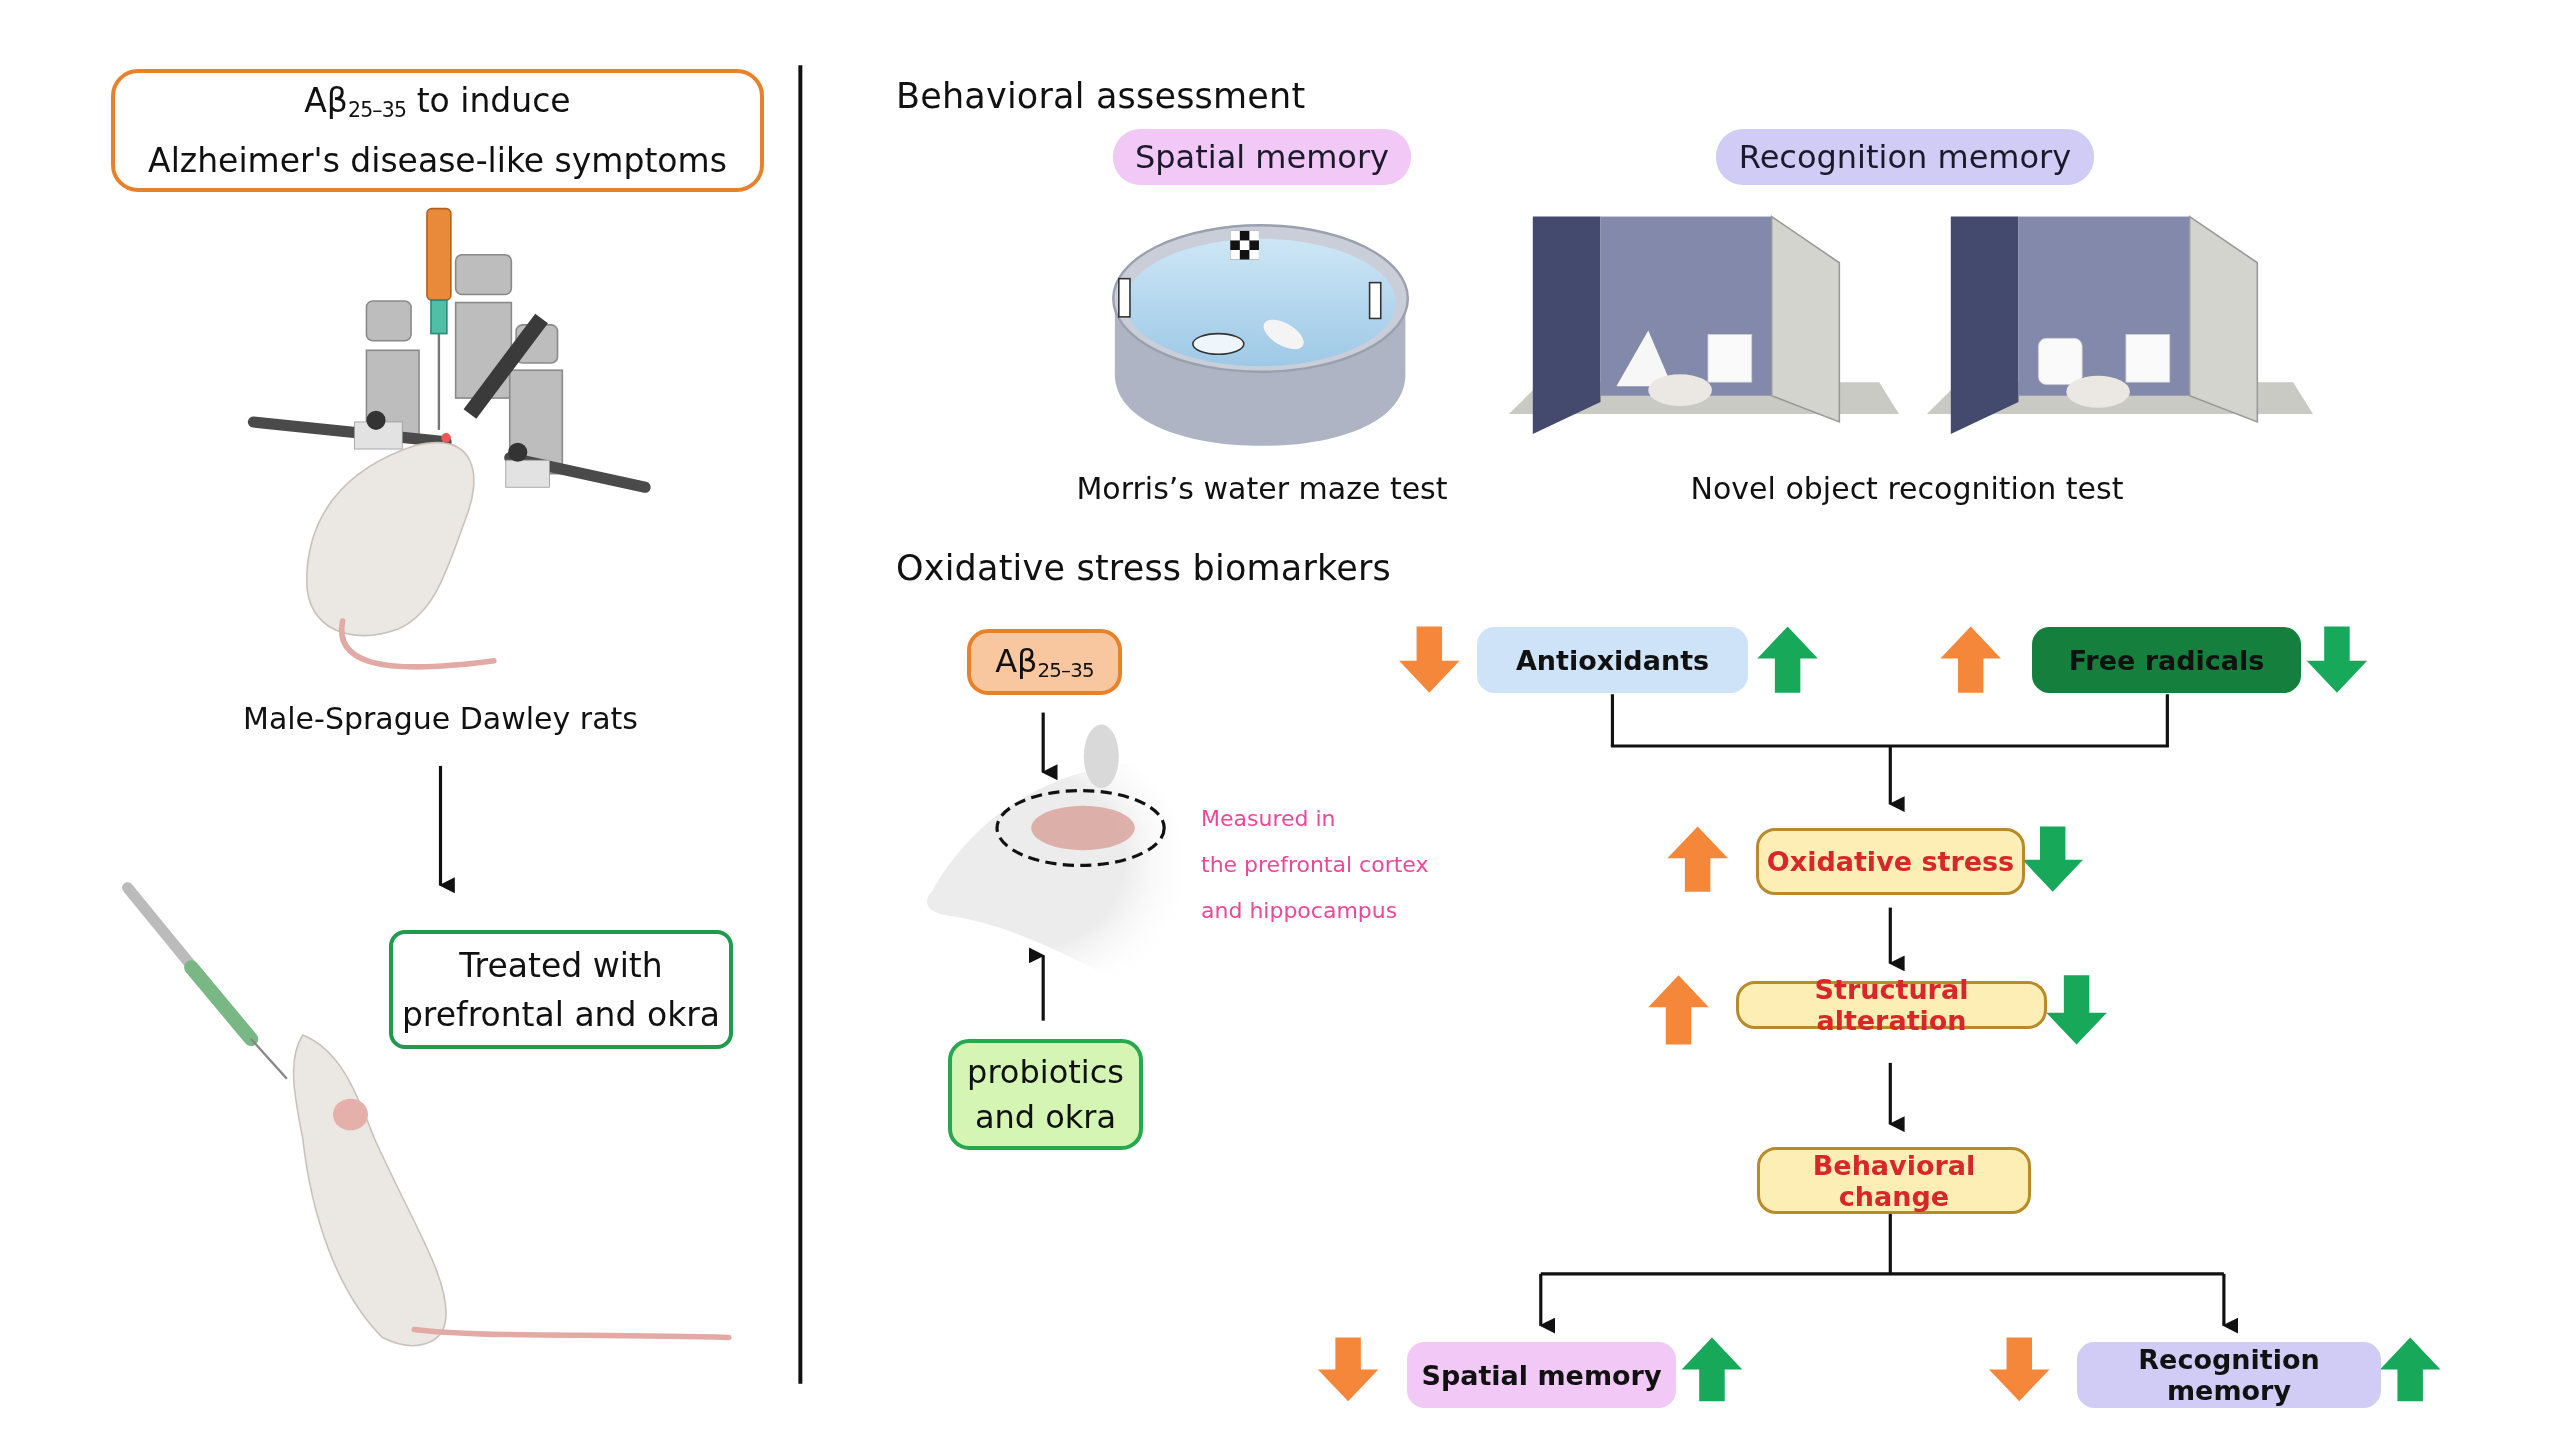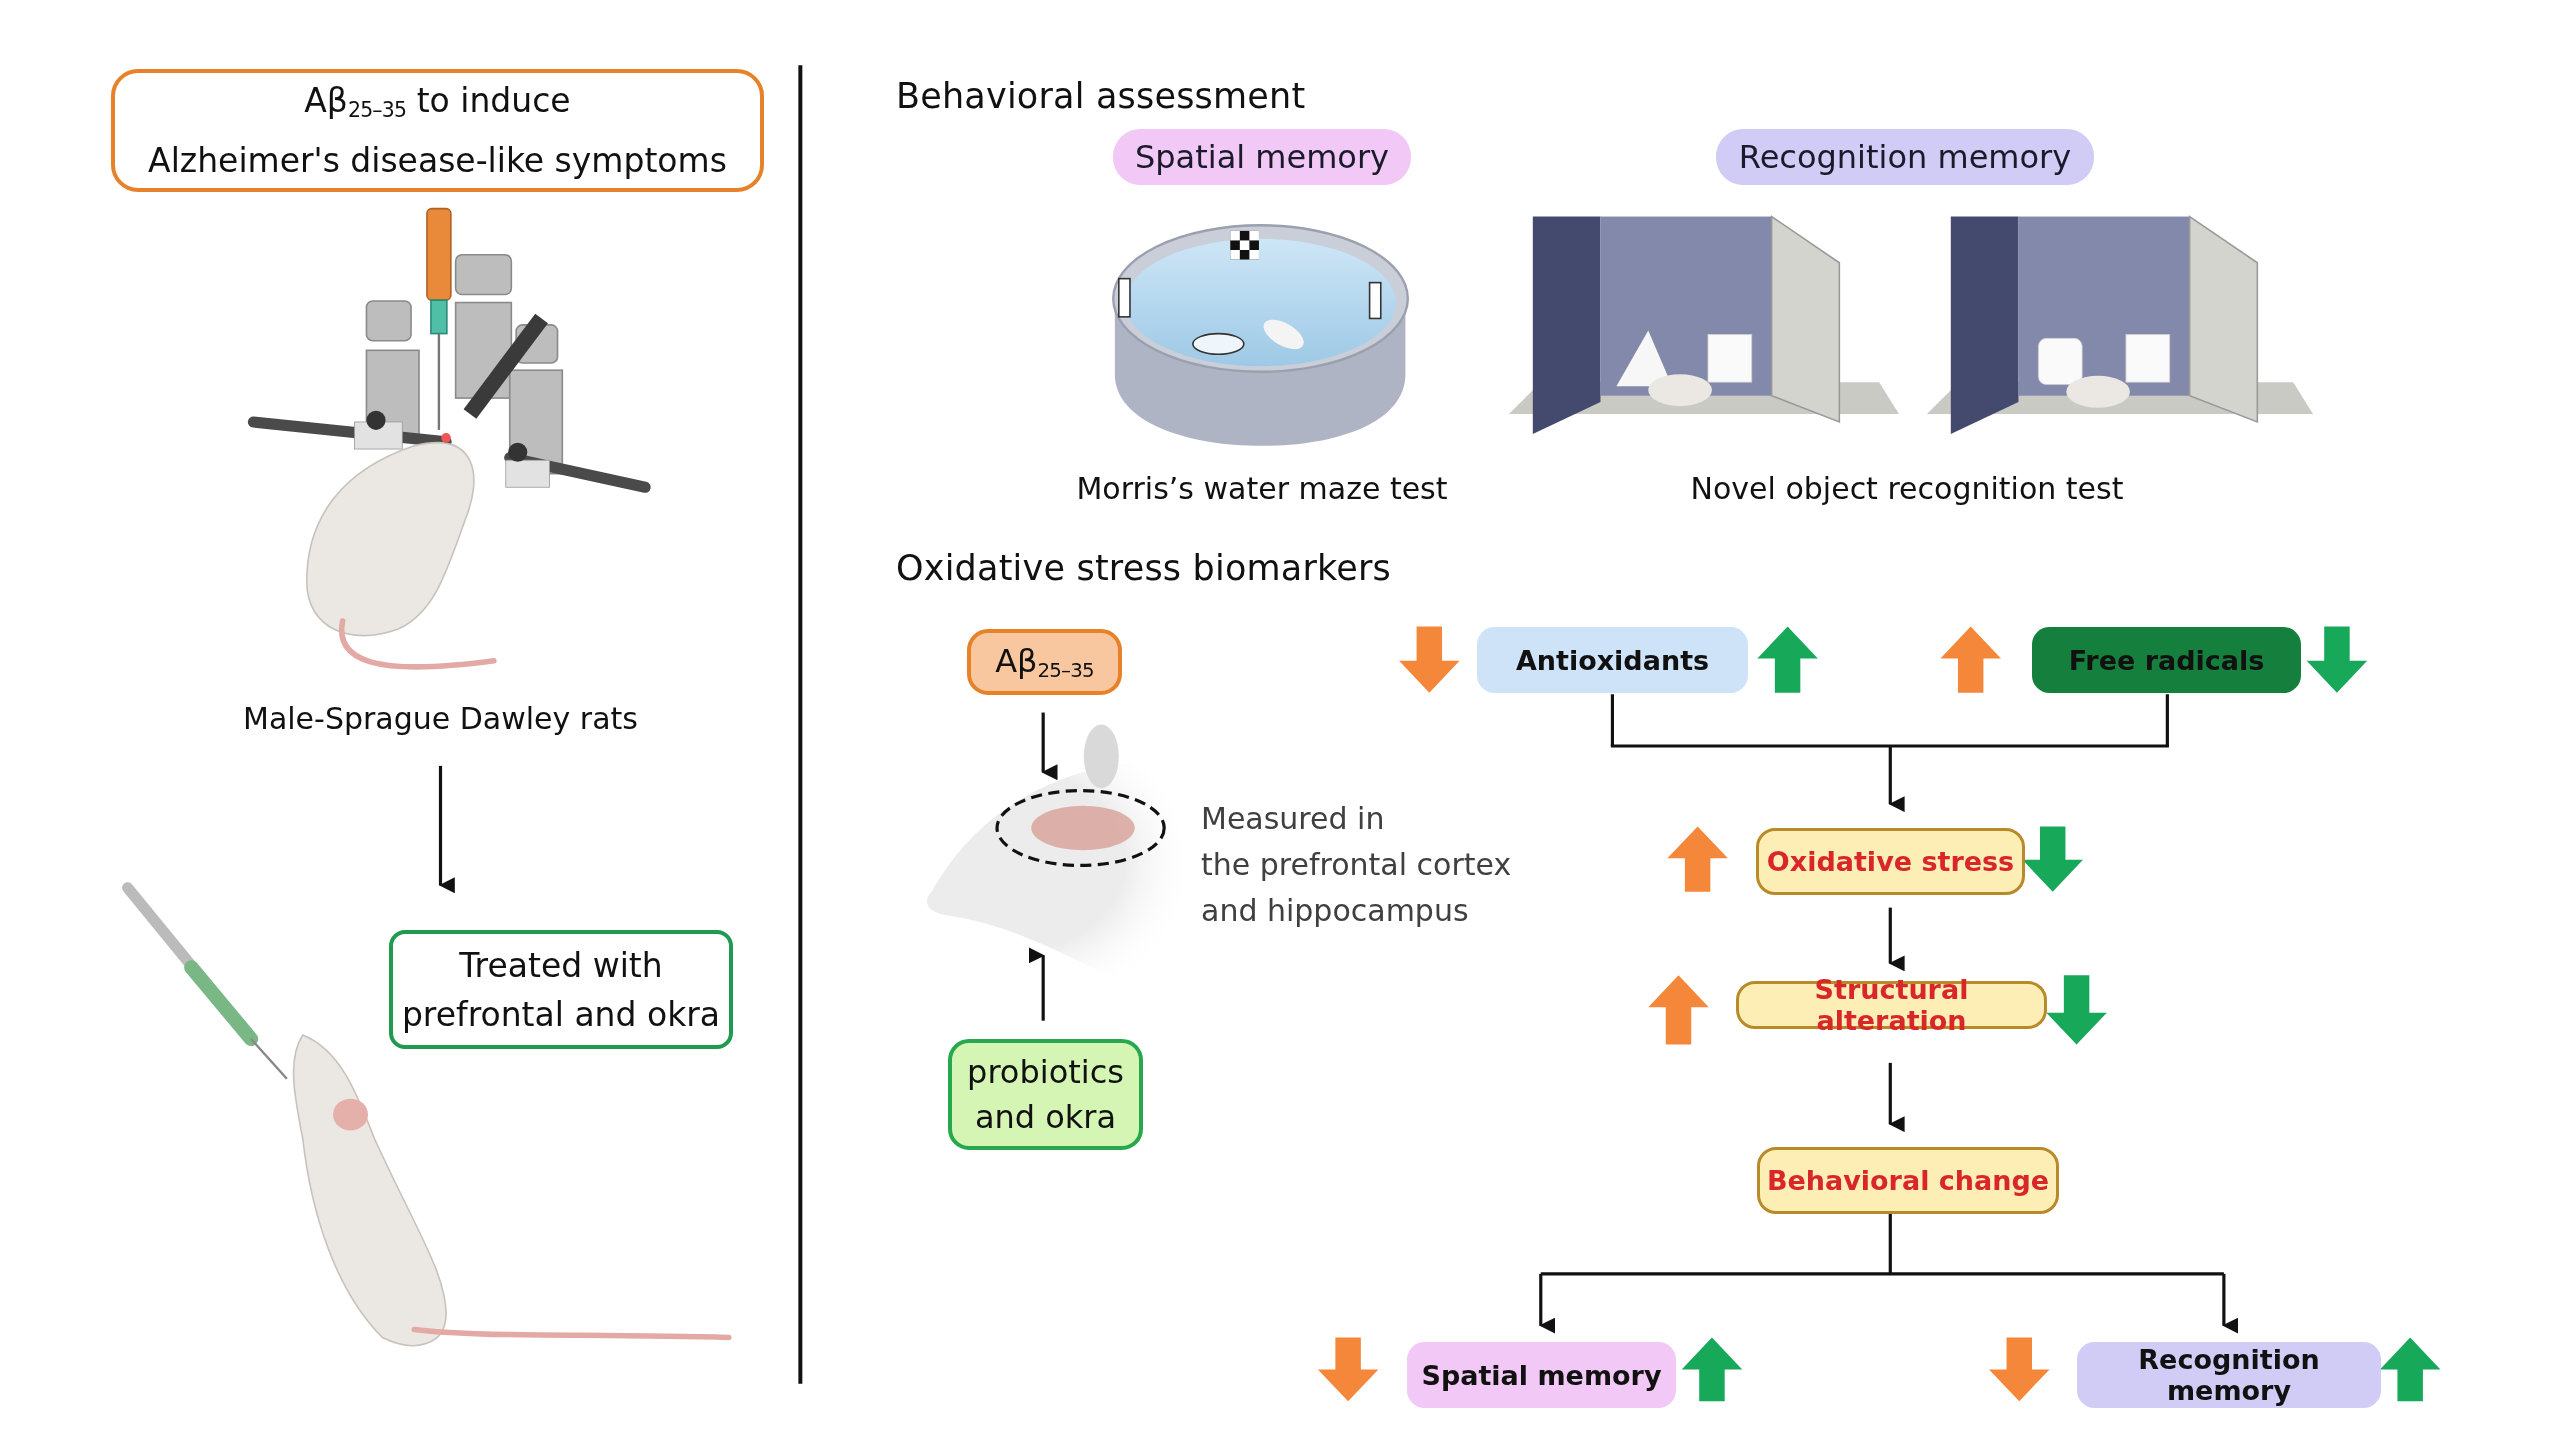--- a/index.html
+++ b/index.html
@@ -172,33 +172,33 @@
 <div class="abs caption" style="left:1668px; top:471px; width:478px; text-align:center;">Novel object recognition test</div>
 
 <div class="abs heading" style="left:896px; top:548px;">Oxidative stress biomarkers</div>
 
 <div class="box" style="left:967px; top:629px; width:155px; height:66px; background:#f9c79f; border:4px solid #e8822a; border-radius:21px; font-size:32px;">
   <div>
     <span>Aβ</span><sub class="ab">25–35</sub>
   </div>
 </div>
 
-<div class="abs" style="left:1201px; top:796px; font-size:30px; line-height:46px; color:#404040;">
+<div class="abs" style="left:1201px; top:796px; font-size:22px; line-height:46px; color:#ec4899;">
   <div>Measured in</div>
   <div>the prefrontal cortex</div>
   <div>and hippocampus</div>
 </div>
 
 <div class="box" style="left:948px; top:1039px; width:195px; height:111px; background:#d4f5b4; border:4px solid #27a84e; border-radius:21px; font-size:32px; line-height:45px;">
   <div>probiotics</div>
   <div>and okra</div>
 </div>
 
 <div class="box flat" style="left:1477px; top:627px; width:271px; height:66px; background:#cfe3f8;">Antioxidants</div>
 <div class="box flat" style="left:2032px; top:627px; width:269px; height:66px; background:#15803d;">Free radicals</div>
 
 <div class="box yellow" style="left:1756px; top:828px; width:269px; height:67px;">Oxidative stress</div>
 <div class="box yellow" style="left:1736px; top:981px; width:311px; height:48px;">Structural alteration</div>
-<div class="box yellow" style="left:1757px; top:1147px; width:302px; height:67px;">Behavioral change</div>
+<div class="box yellow" style="left:1757px; top:1147px; width:274px; height:67px;">Behavioral change</div>
 
 <div class="box flat" style="left:1407px; top:1342px; width:269px; height:66px; background:#f2c9f6;">Spatial memory</div>
 <div class="box flat" style="left:2077px; top:1342px; width:304px; height:66px; background:#d0ccf6;">Recognition memory</div>
 
 
 </body></html>

